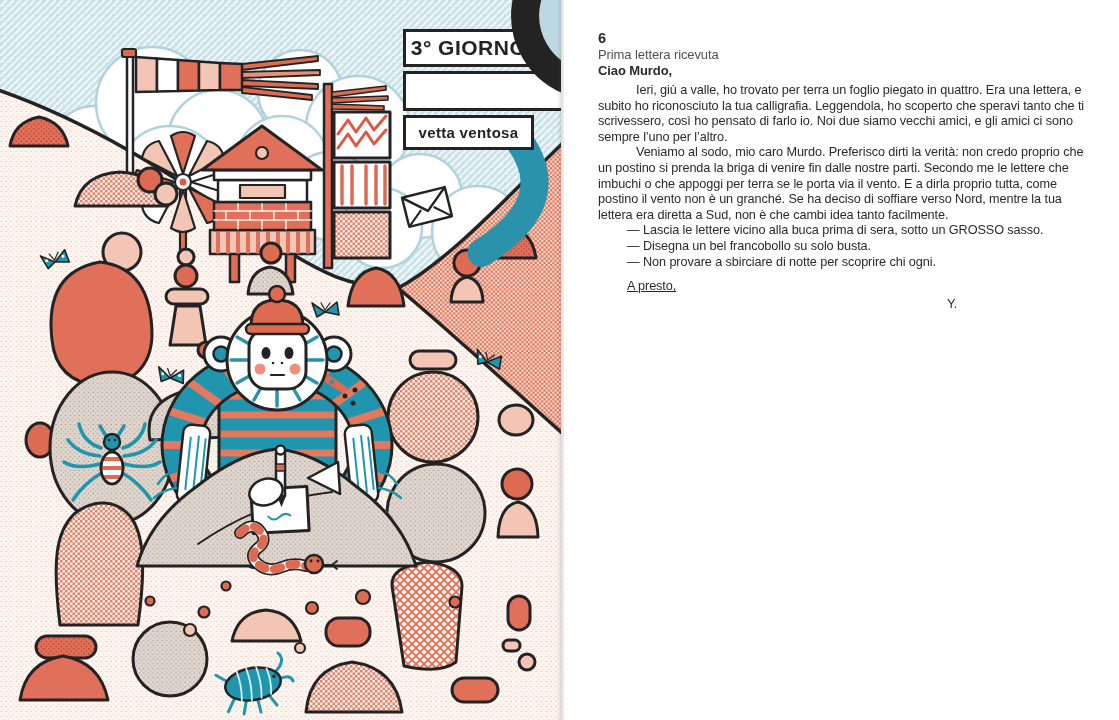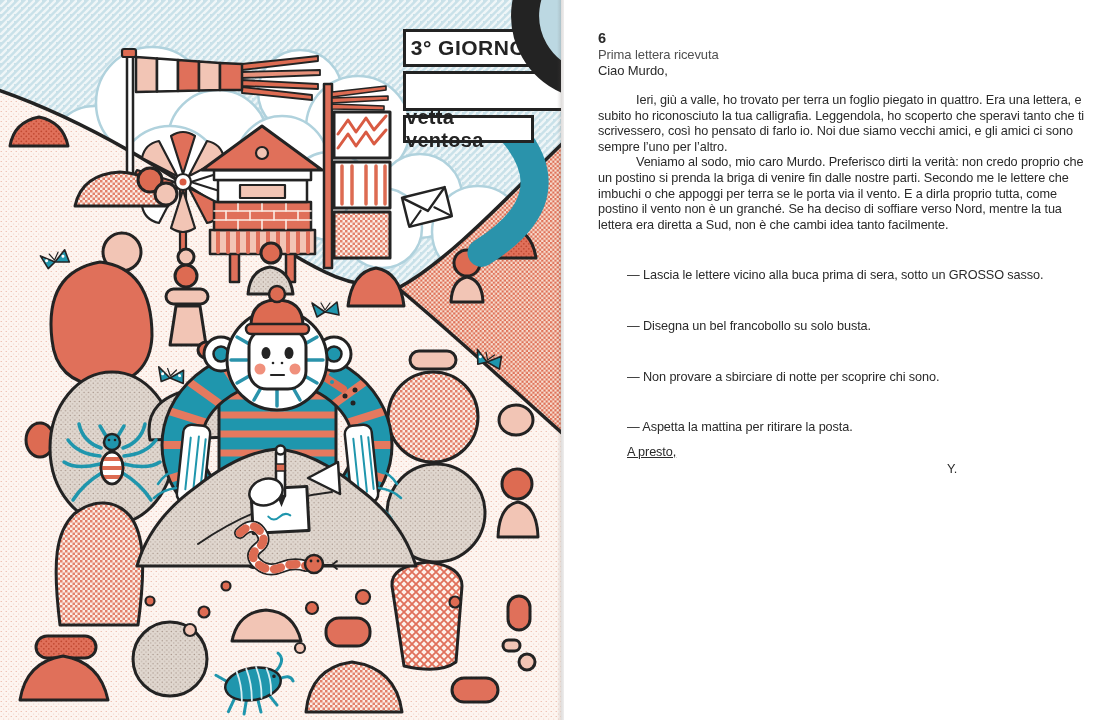--- a/index.html
+++ b/index.html
@@ -11,33 +11,33 @@
   .spread{position:absolute;inset:0;}
   
   .page-left{position:absolute;left:0;top:0;width:561px;height:720px;overflow:hidden;background:#fdf5f0;}
   .page-left svg{display:block;width:561px;height:720px;}
   
   .weather-sign{position:absolute;left:403px;top:29px;width:131px;display:flex;flex-direction:column;gap:4px;color:#232323;}
   .ws-box{background:#ffffff;border:3px solid #232323;box-sizing:border-box;display:flex;align-items:center;justify-content:center;}
   .ws-day{height:38px;font-weight:bold;font-size:21px;letter-spacing:0.5px;}
   .ws-mid{display:flex;gap:4px;height:40px;}
   .ws-icon-cell{flex:1.15;}
-  .ws-cond{height:28px;font-weight:bold;font-size:20px;letter-spacing:0.3px;}
+  .ws-cond{height:35px;font-weight:bold;font-size:15px;letter-spacing:0.3px;}
   
   .gutter{position:absolute;left:557px;top:0;width:10px;height:720px;
     background:linear-gradient(90deg,rgba(90,80,75,0) 0%,rgba(90,80,75,0.18) 45%,rgba(90,80,75,0) 100%);}
   
   .page-right{position:absolute;left:564px;top:0;width:555px;height:720px;background:#ffffff;}
   .text-block{position:absolute;left:34px;top:30px;width:497px;color:#2a2a2a;
     font-size:12.7px;line-height:15.6px;letter-spacing:-0.1px;}
   .page-number{font-size:14.5px;font-weight:bold;line-height:17px;}
   .chapter-title{color:#505050;font-size:13px;line-height:16px;}
-  .salutation{font-weight:normal;font-size:13px;line-height:16px;margin-bottom:14px;}
+  .salutation{font-weight:bold;font-size:13px;line-height:16px;margin-bottom:4px;}
   .para{margin:0;text-indent:38px;}
-  .rule{padding-left:29px;margin-top:35px;}
+  .rule{padding-left:29px;}
   .closing{}
   .signoff{padding-left:29px;margin-top:9px;text-decoration:underline;}
   .signature{padding-left:349px;margin-top:2px;}
 </style>
 </head>
 <body>
 
 <div class="spread">
 
   <div class="page-left">
@@ -487,20 +487,19 @@
 
   <div class="page-right">
     <div class="text-block">
       <div class="page-number">6</div>
       <div class="chapter-title">Prima lettera ricevuta</div>
       <div class="salutation">Ciao Murdo,</div>
       <p class="para">Ieri, giù a valle, ho trovato per terra un foglio piegato in quattro. Era una lettera, e subito ho riconosciuto la tua calligrafia. Leggendola, ho scoperto che speravi tanto che ti scrivessero, così ho pensato di farlo io. Noi due siamo vecchi amici, e gli amici ci sono sempre l’uno per l’altro.</p>
       <p class="para">Veniamo al sodo, mio caro Murdo. Preferisco dirti la verità: non credo proprio che un postino si prenda la briga di venire fin dalle nostre parti. Secondo me le lettere che imbuchi o che appoggi per terra se le porta via il vento. E a dirla proprio tutta, come postino il vento non è un granché. Se ha deciso di soffiare verso Nord, mentre la tua lettera era diretta a Sud, non è che cambi idea tanto facilmente.</p>
       <div class="rule">— Lascia le lettere vicino alla buca prima di sera, sotto un GROSSO sasso.</div>
       <div class="rule">— Disegna un bel francobollo su solo busta.</div>
-      <div class="rule">— Non provare a sbirciare di notte per scoprire chi sono.</div>
-      <div class="rule">— Aspetta la mattina per ritirare la posta.</div>
+      <div class="rule">— Non provare a sbirciare di notte per scoprire chi ogni.</div>
       <div class="signoff">A presto,</div>
       <div class="signature">Y.</div>
     </div>
   </div>
 
 </div>
 
 </body></html>

